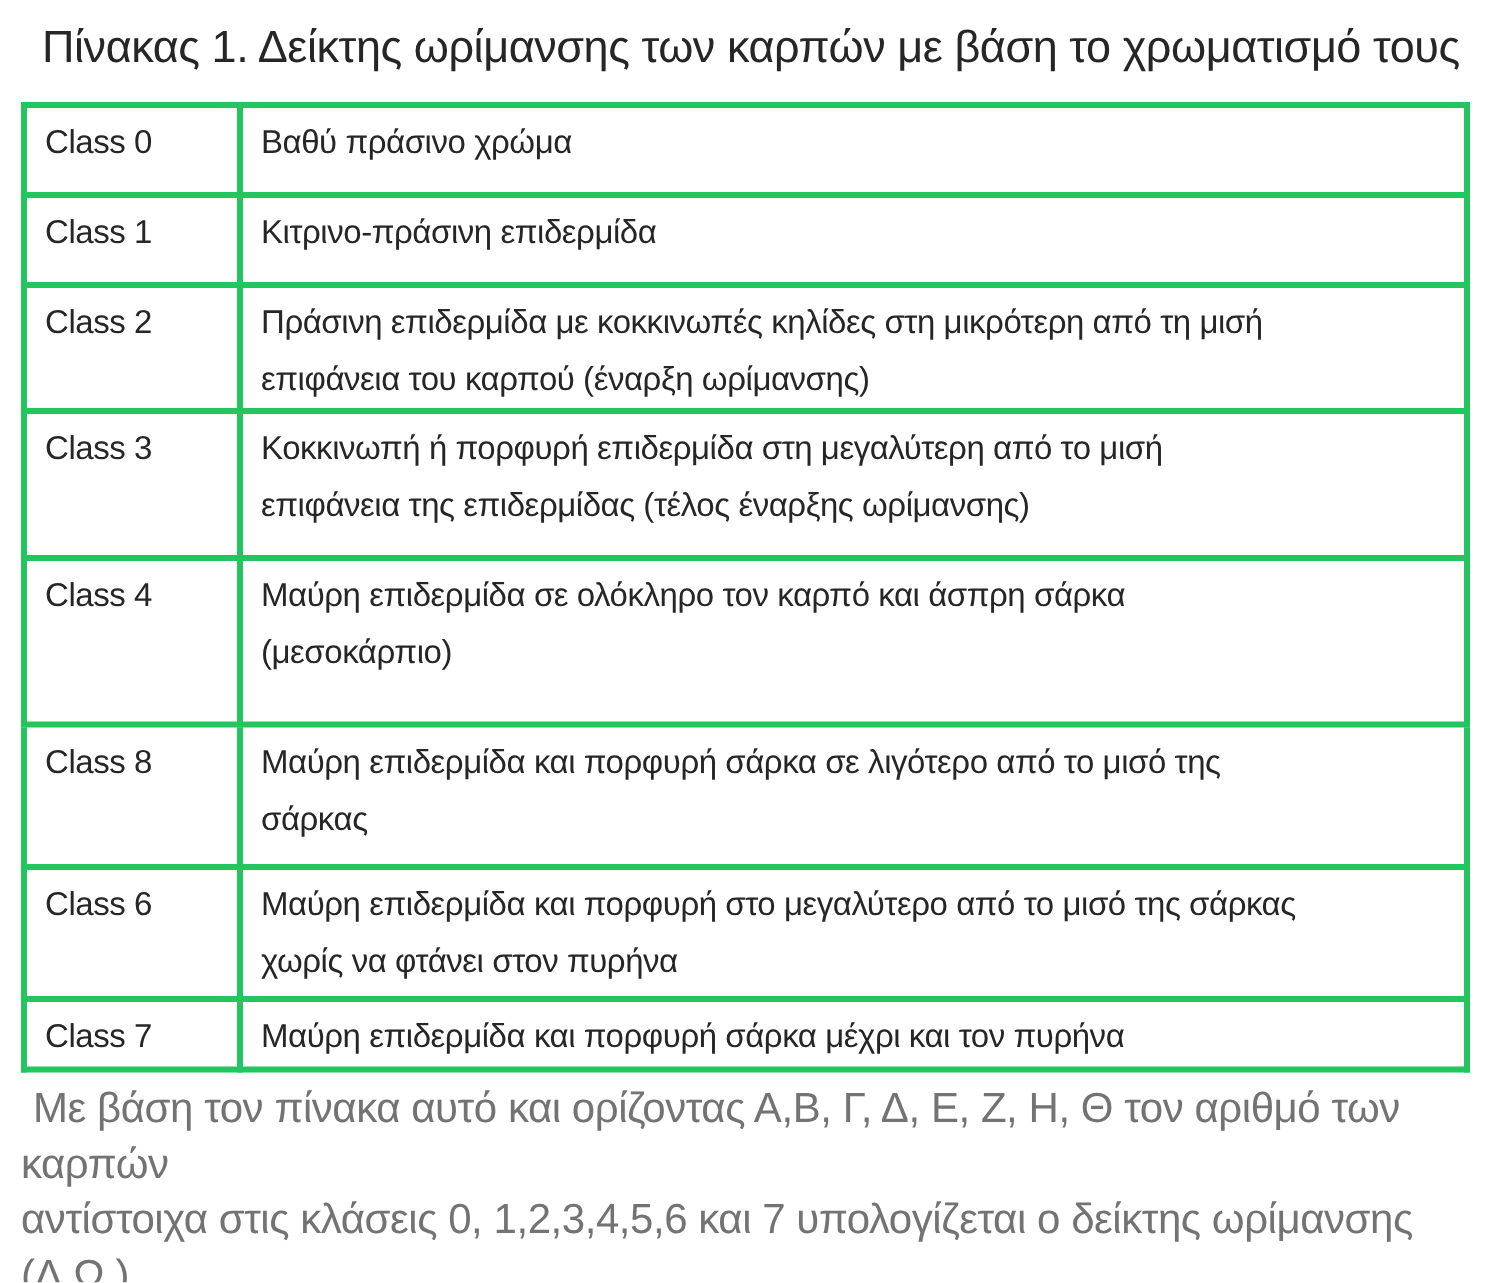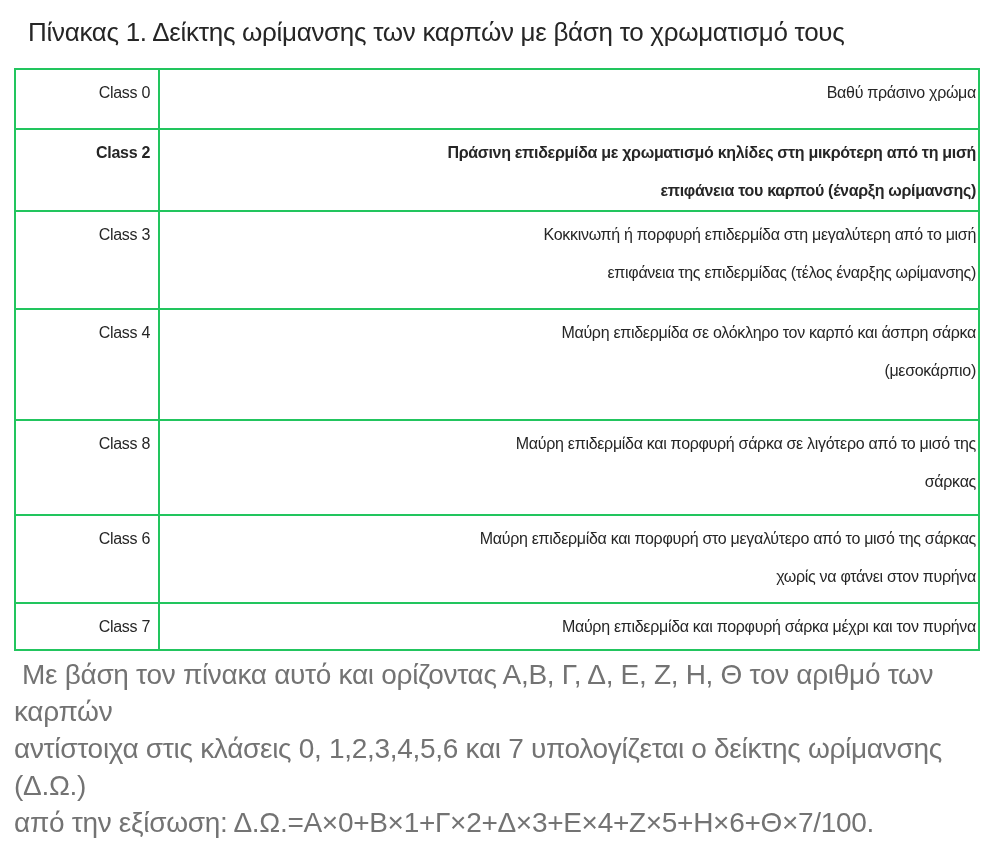--- a/index.html
+++ b/index.html
@@ -13,52 +13,51 @@
     height: 855px;
     background: #ffffff;
     font-family: "Liberation Sans", sans-serif;
     color: #262626;
     letter-spacing: -0.3px;
     overflow: hidden;
   }
   .doc-title {
     margin: 0;
     padding: 13px 0 0 28px;
-    font-size: 26px;
+    font-size: 30px;
     line-height: 38px;
     font-weight: normal;
     color: #262626;
   }
   table.ripeness-table {
     border-collapse: collapse;
     margin: 17px 0 0 14px;
     width: 966px;
     table-layout: fixed;
   }
   table.ripeness-table td {
-    border: 2px solid #22c55e;
+    border: 4px solid #22c55e;
     vertical-align: top;
-    font-size: 16px;
+    font-size: 22px;
     line-height: 38px;
     background: #ffffff;
-    text-align: right;
   }
   td.class-cell {
     width: 144px;
     padding: 4px 8px 0 12px;
     box-sizing: border-box;
   }
   td.desc-cell {
     padding: 4px 2px 0 12px;
     white-space: pre-line;
     box-sizing: border-box;
   }
   tr.row-0 { height: 60px; }
   tr.row-1 { height: 60px; }
-  tr.row-2 { height: 80px; font-weight: bold; }
+  tr.row-2 { height: 80px; }
   tr.row-3 { height: 98px; }
   tr.row-4 { height: 111px; }
   tr.row-5 { height: 95px; }
   tr.row-6 { height: 88px; }
   tr.row-7 { height: 47px; }
   .footer-note {
     margin: 5px 0 0 14px;
     width: 970px;
     font-size: 28px;
     line-height: 37px;
@@ -73,23 +72,27 @@
 <div class="page">
 
   <p class="doc-title">Πίνακας 1. Δείκτης ωρίμανσης των καρπών με βάση το χρωματισμό τους</p>
 
   <table class="ripeness-table">
     <tbody>
       <tr class="row-0">
         <td class="class-cell">Class 0</td>
         <td class="desc-cell">Βαθύ πράσινο χρώμα</td>
       </tr>
+      <tr class="row-1">
+        <td class="class-cell">Class 1</td>
+        <td class="desc-cell">Κιτρινο-πράσινη επιδερμίδα</td>
+      </tr>
       <tr class="row-2">
         <td class="class-cell">Class 2</td>
-        <td class="desc-cell">Πράσινη επιδερμίδα με χρωματισμό κηλίδες στη μικρότερη από τη μισή
+        <td class="desc-cell">Πράσινη επιδερμίδα με κοκκινωπές κηλίδες στη μικρότερη από τη μισή
 επιφάνεια του καρπού (έναρξη ωρίμανσης)</td>
       </tr>
       <tr class="row-3">
         <td class="class-cell">Class 3</td>
         <td class="desc-cell">Κοκκινωπή ή πορφυρή επιδερμίδα στη μεγαλύτερη από το μισή
 επιφάνεια της επιδερμίδας (τέλος έναρξης ωρίμανσης)</td>
       </tr>
       <tr class="row-4">
         <td class="class-cell">Class 4</td>
         <td class="desc-cell">Μαύρη επιδερμίδα σε ολόκληρο τον καρπό και άσπρη σάρκα

